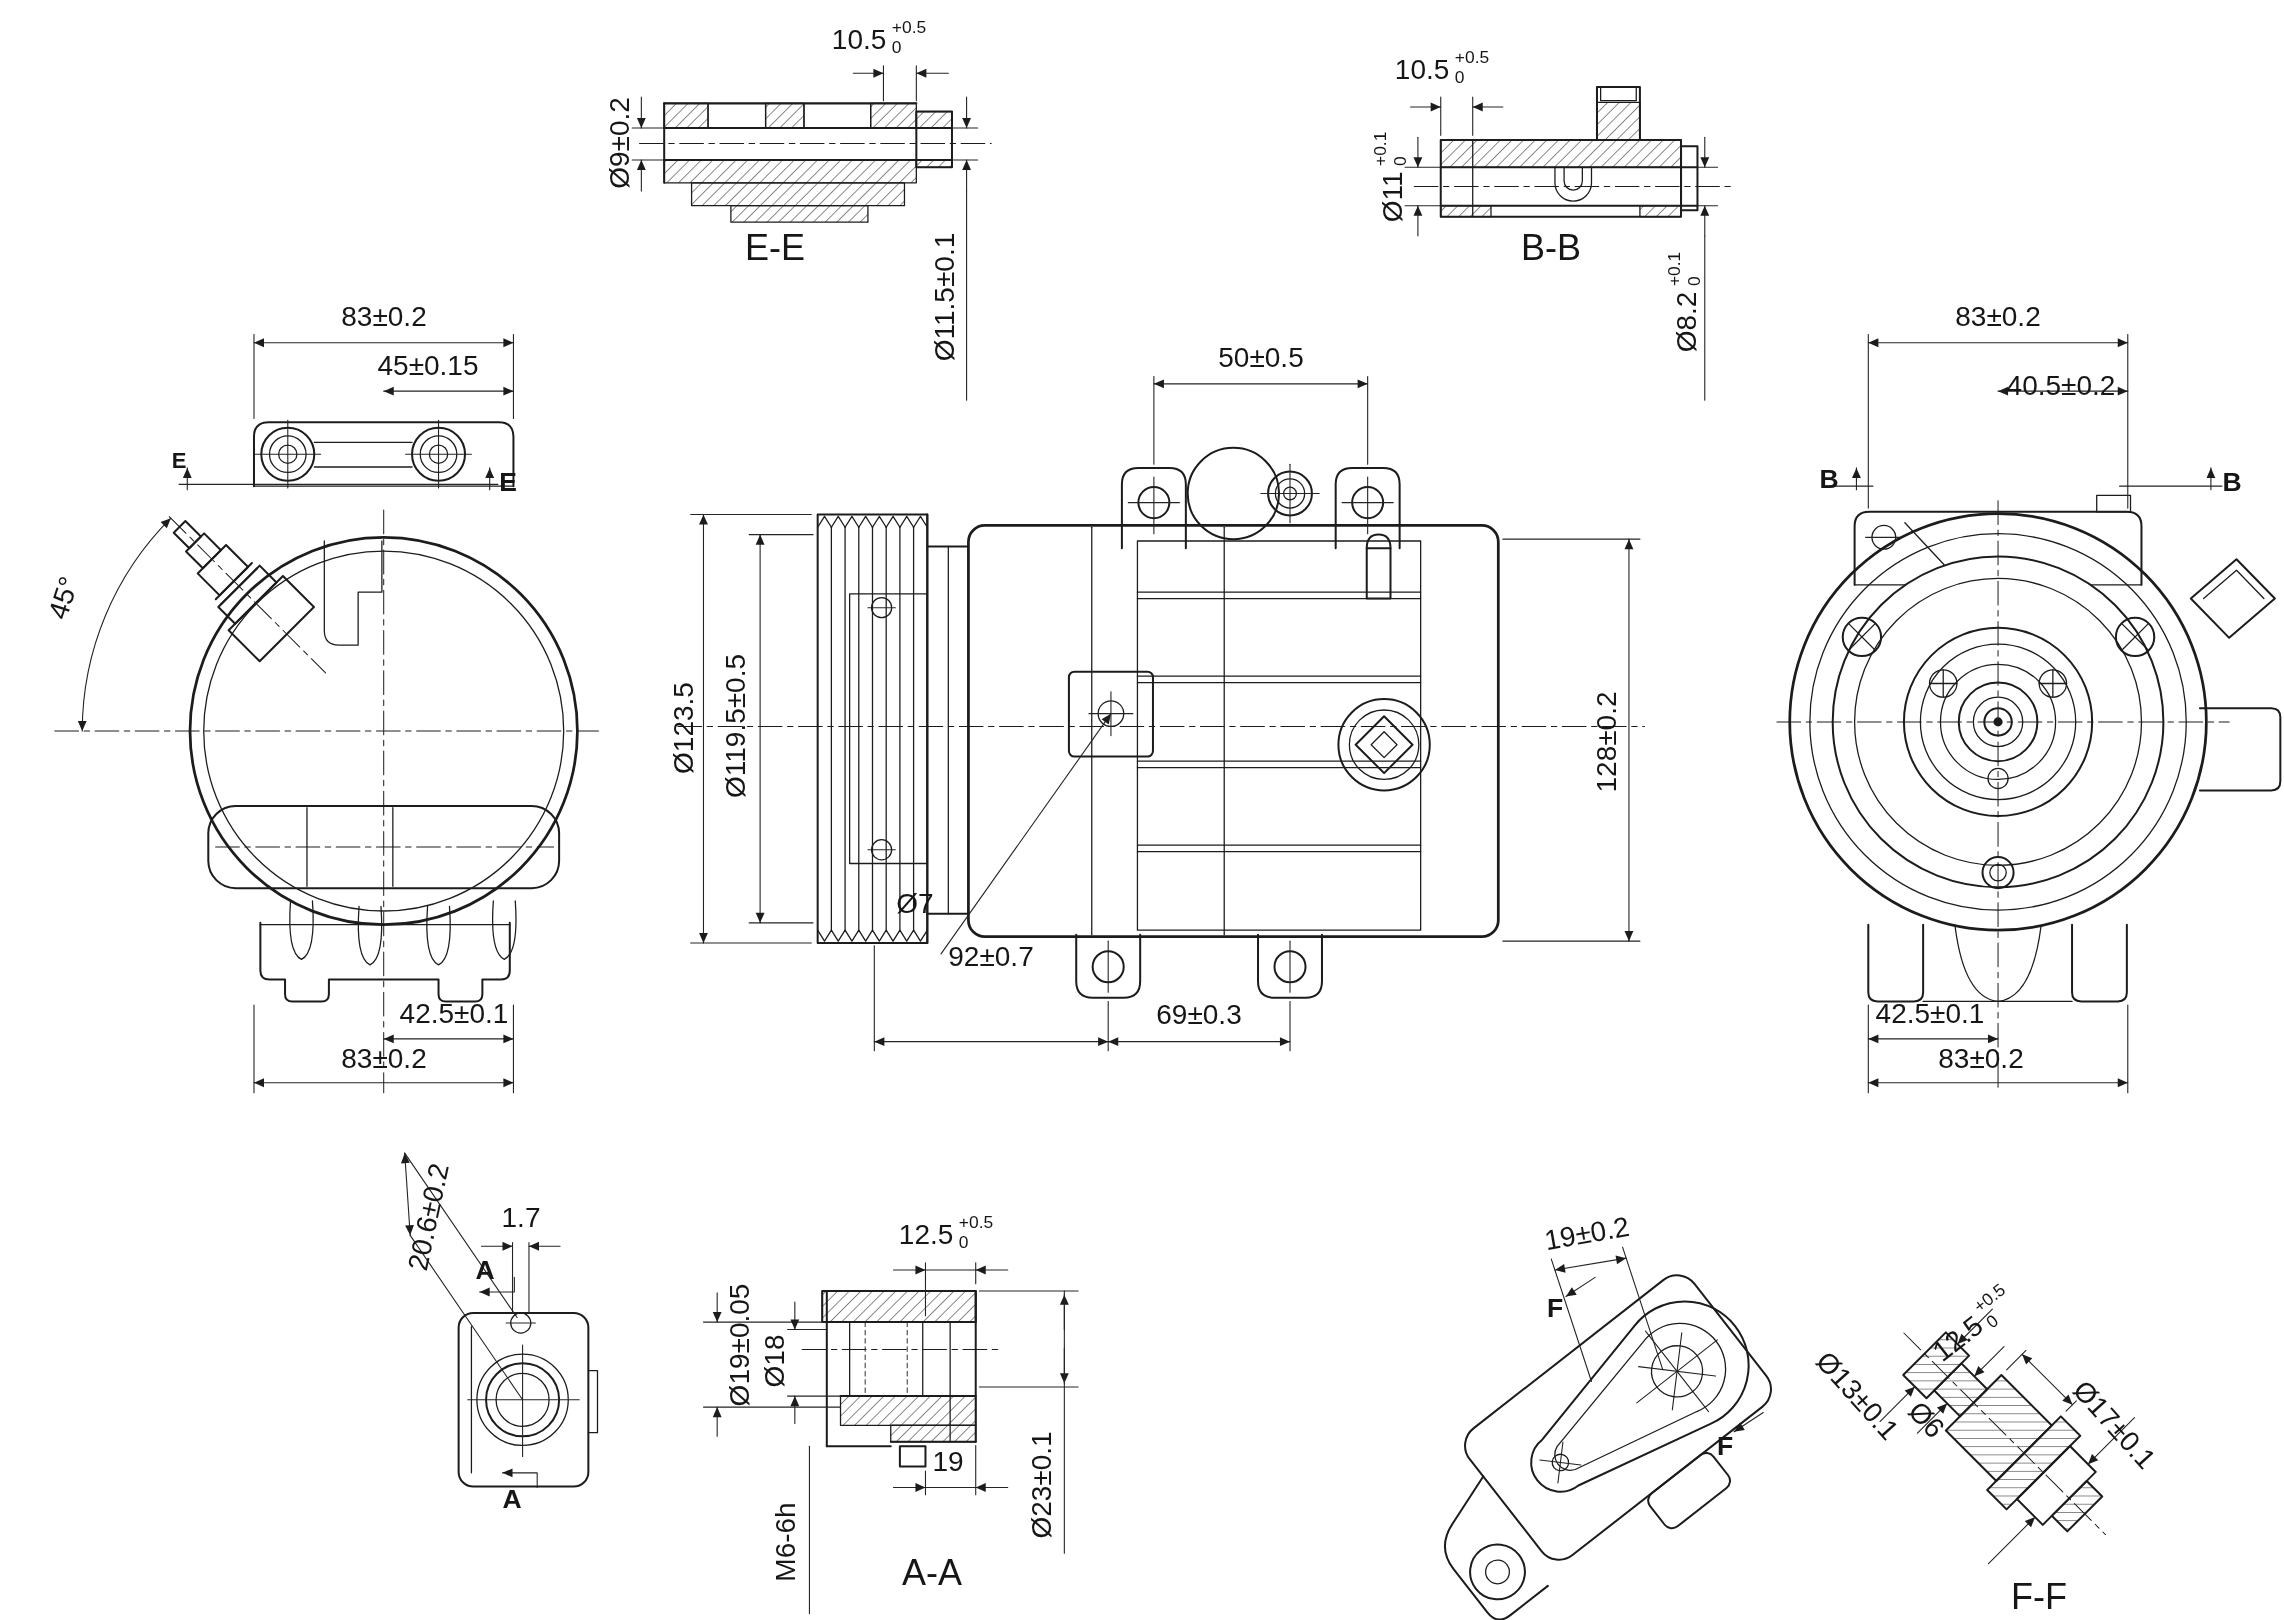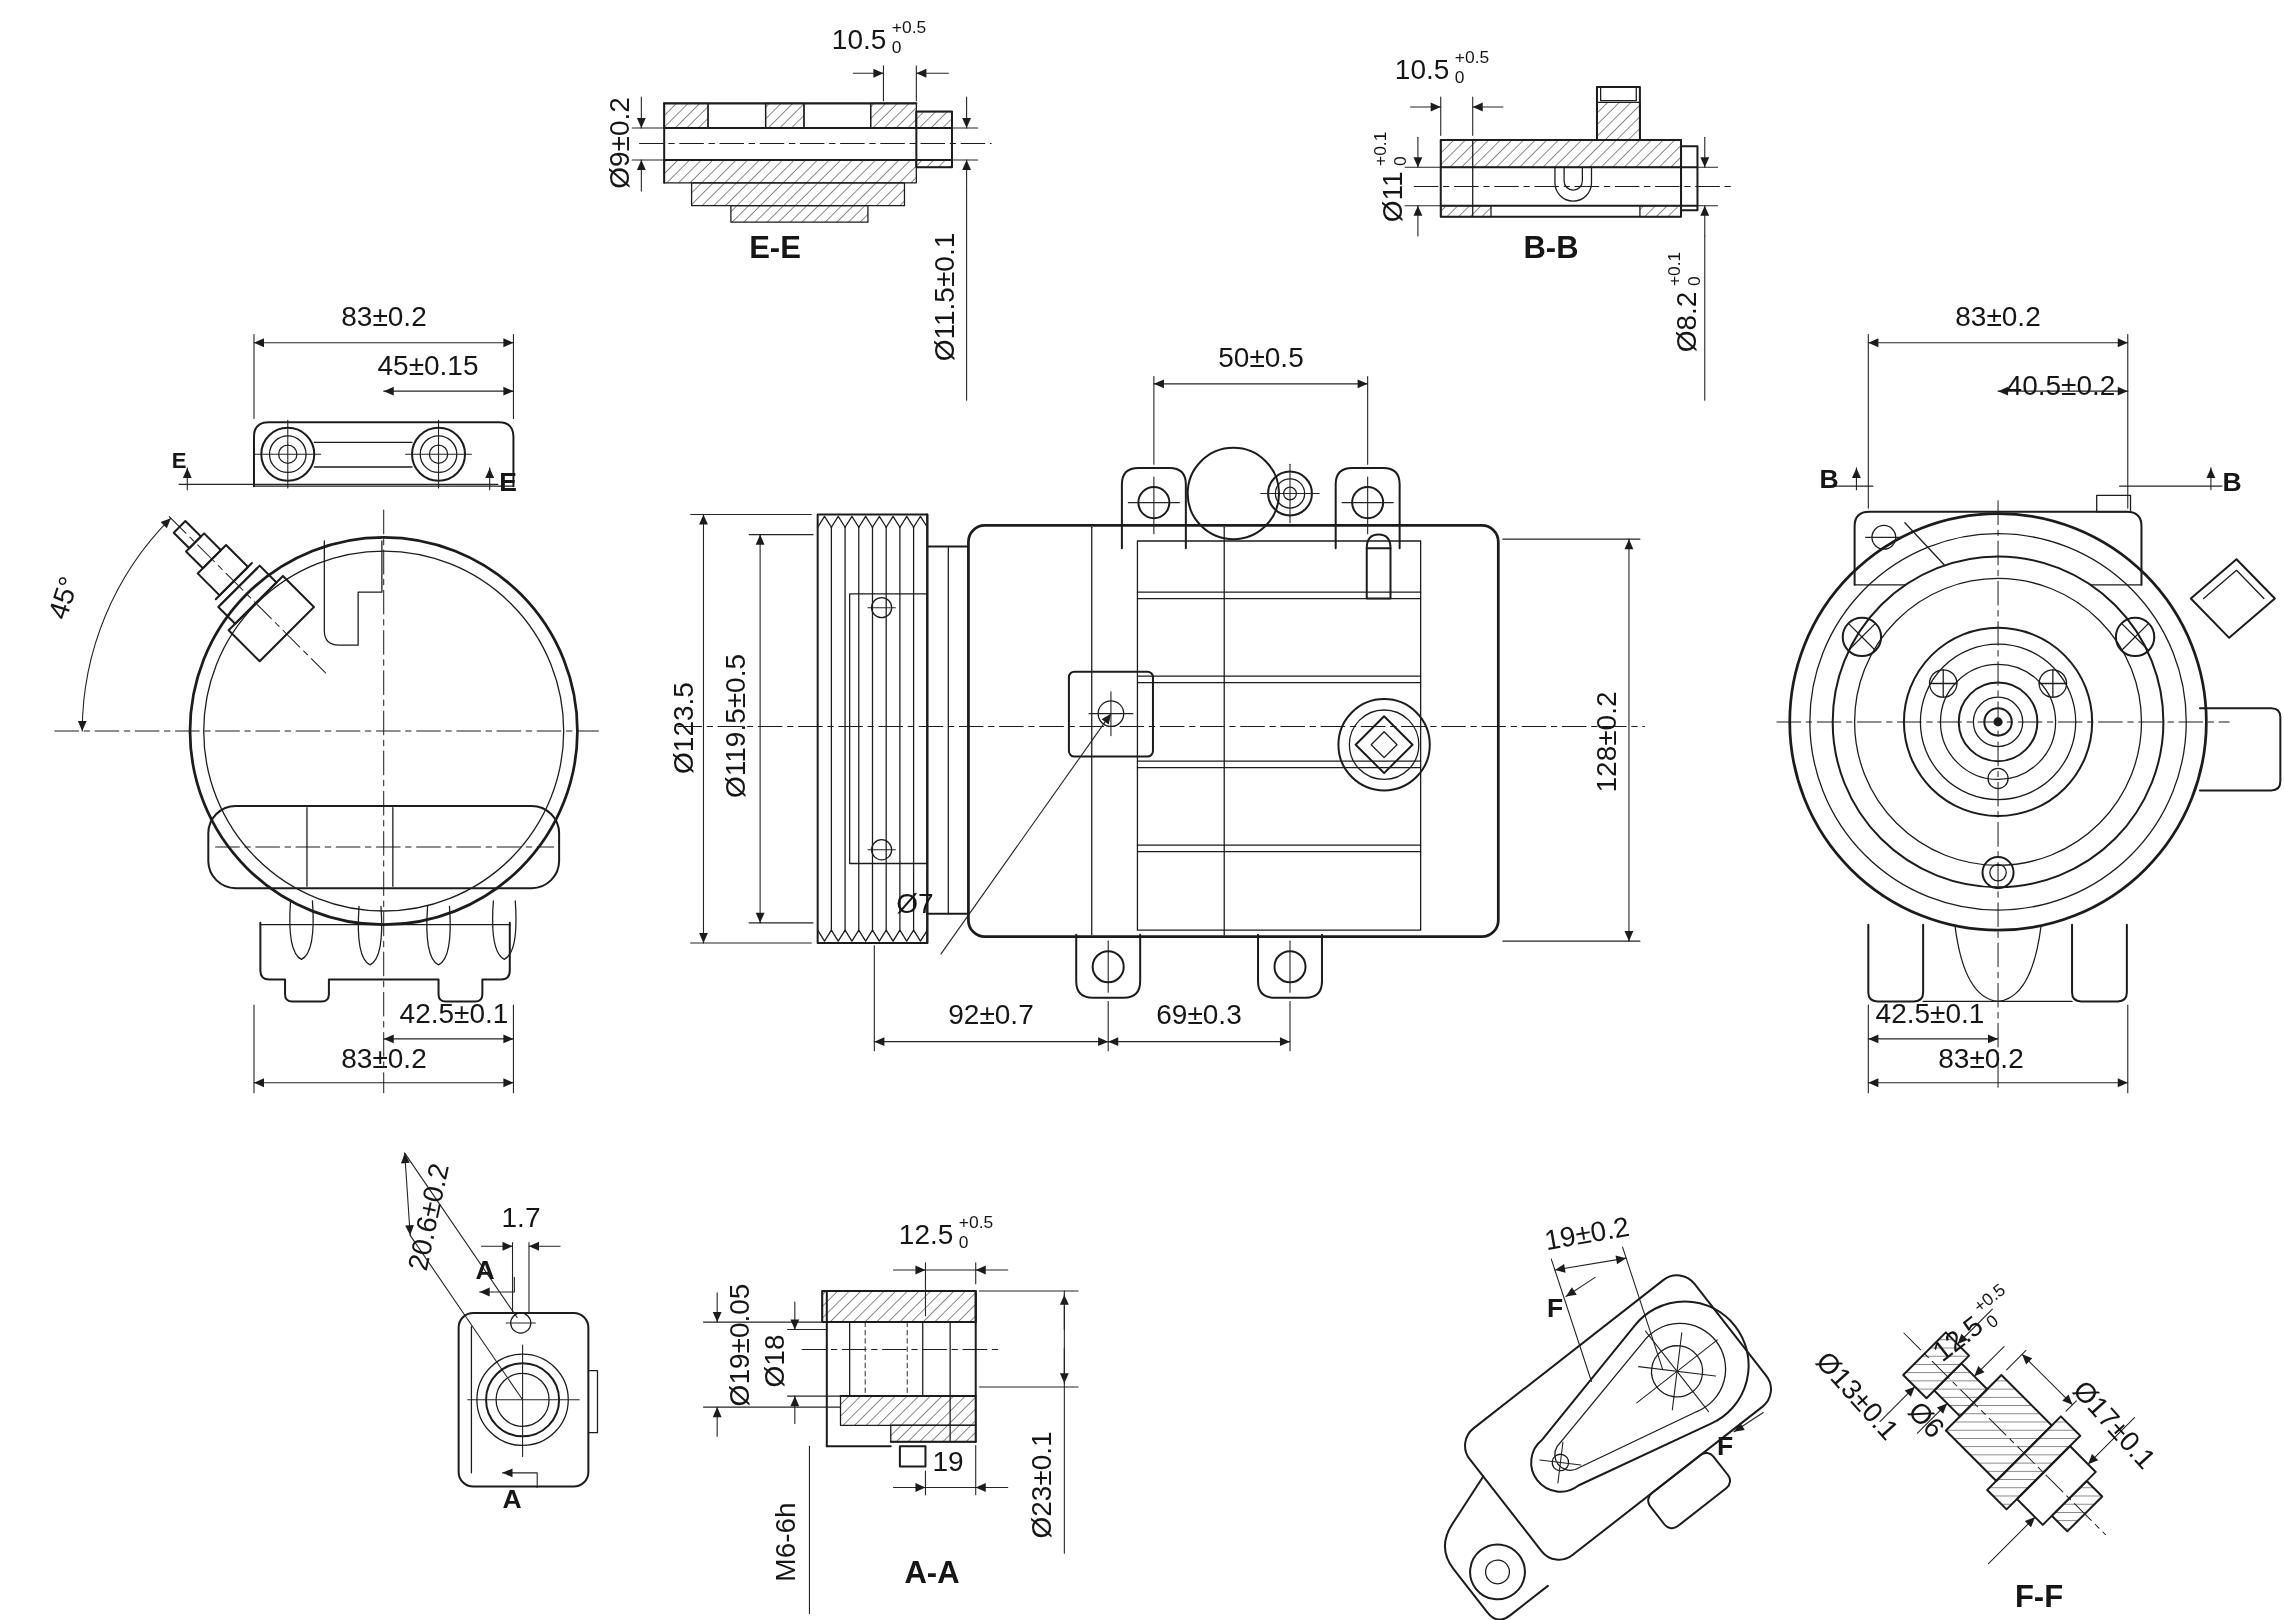--- a/index.html
+++ b/index.html
@@ -5,21 +5,21 @@
   html,body{margin:0;padding:0;}
   body{width:2284px;height:1621px;background:#fff;position:relative;overflow:hidden;
        font-family:"Liberation Sans",sans-serif;color:#161616;}
   #stage{position:absolute;left:0;top:0;width:2284px;height:1621px;}
   #art{position:absolute;left:0;top:0;}
   #labels{position:absolute;left:0;top:0;width:2284px;height:1621px;}
   .lb{position:absolute;display:flex;align-items:center;white-space:nowrap;
       font-size:28px;font-weight:normal;letter-spacing:0;
       transform:translate(-50%,-50%);}
   .r90{transform:translate(-50%,-50%) rotate(-90deg);}
-  .vl{font-size:31px;font-weight:bold;}
+  .vl{font-size:36px;}
   .sec{font-size:26.5px;font-weight:bold;}
   .secs{font-size:22px;font-weight:bold;}
   .tol{display:inline-flex;flex-direction:column;align-items:flex-start;
        font-size:17.4px;line-height:1.15;margin-left:5.5px;margin-top:-7.3px;}
   svg *{vector-effect:none;}
 </style>
 </head>
 <body>
 
 <div id="stage">
@@ -449,21 +449,21 @@
   <div class="lb" style="left:64px;top:598px;transform:translate(-50%,-50%) rotate(-72deg)">45°</div>
   <div class="lb" style="left:454px;top:1014px">42.5±0.1</div>
   <div class="lb" style="left:384px;top:1059px">83±0.2</div>
   <div class="lb secs" style="left:179px;top:461px">E</div>
   <div class="lb sec" style="left:508px;top:482px">E</div>
 
   <div class="lb" style="left:1261px;top:358px">50±0.5</div>
   <div class="lb r90" style="left:684px;top:728px">Ø123.5</div>
   <div class="lb r90" style="left:736px;top:726px">Ø119.5±0.5</div>
   <div class="lb" style="left:915px;top:904px">Ø7</div>
-  <div class="lb" style="left:991px;top:1015px">92±0.7</div>
+  <div class="lb" style="left:991px;top:957px">92±0.7</div>
   <div class="lb" style="left:1199px;top:1015px">69±0.3</div>
   <div class="lb r90" style="left:1607px;top:742px">128±0.2</div>
 
   <div class="lb" style="left:1998px;top:317px">83±0.2</div>
   <div class="lb" style="left:2061px;top:386px">40.5±0.2</div>
   <div class="lb" style="left:1930px;top:1014px">42.5±0.1</div>
   <div class="lb" style="left:1981px;top:1059px">83±0.2</div>
   <div class="lb sec" style="left:1829px;top:479px">B</div>
   <div class="lb sec" style="left:2232px;top:482px">B</div>
 

